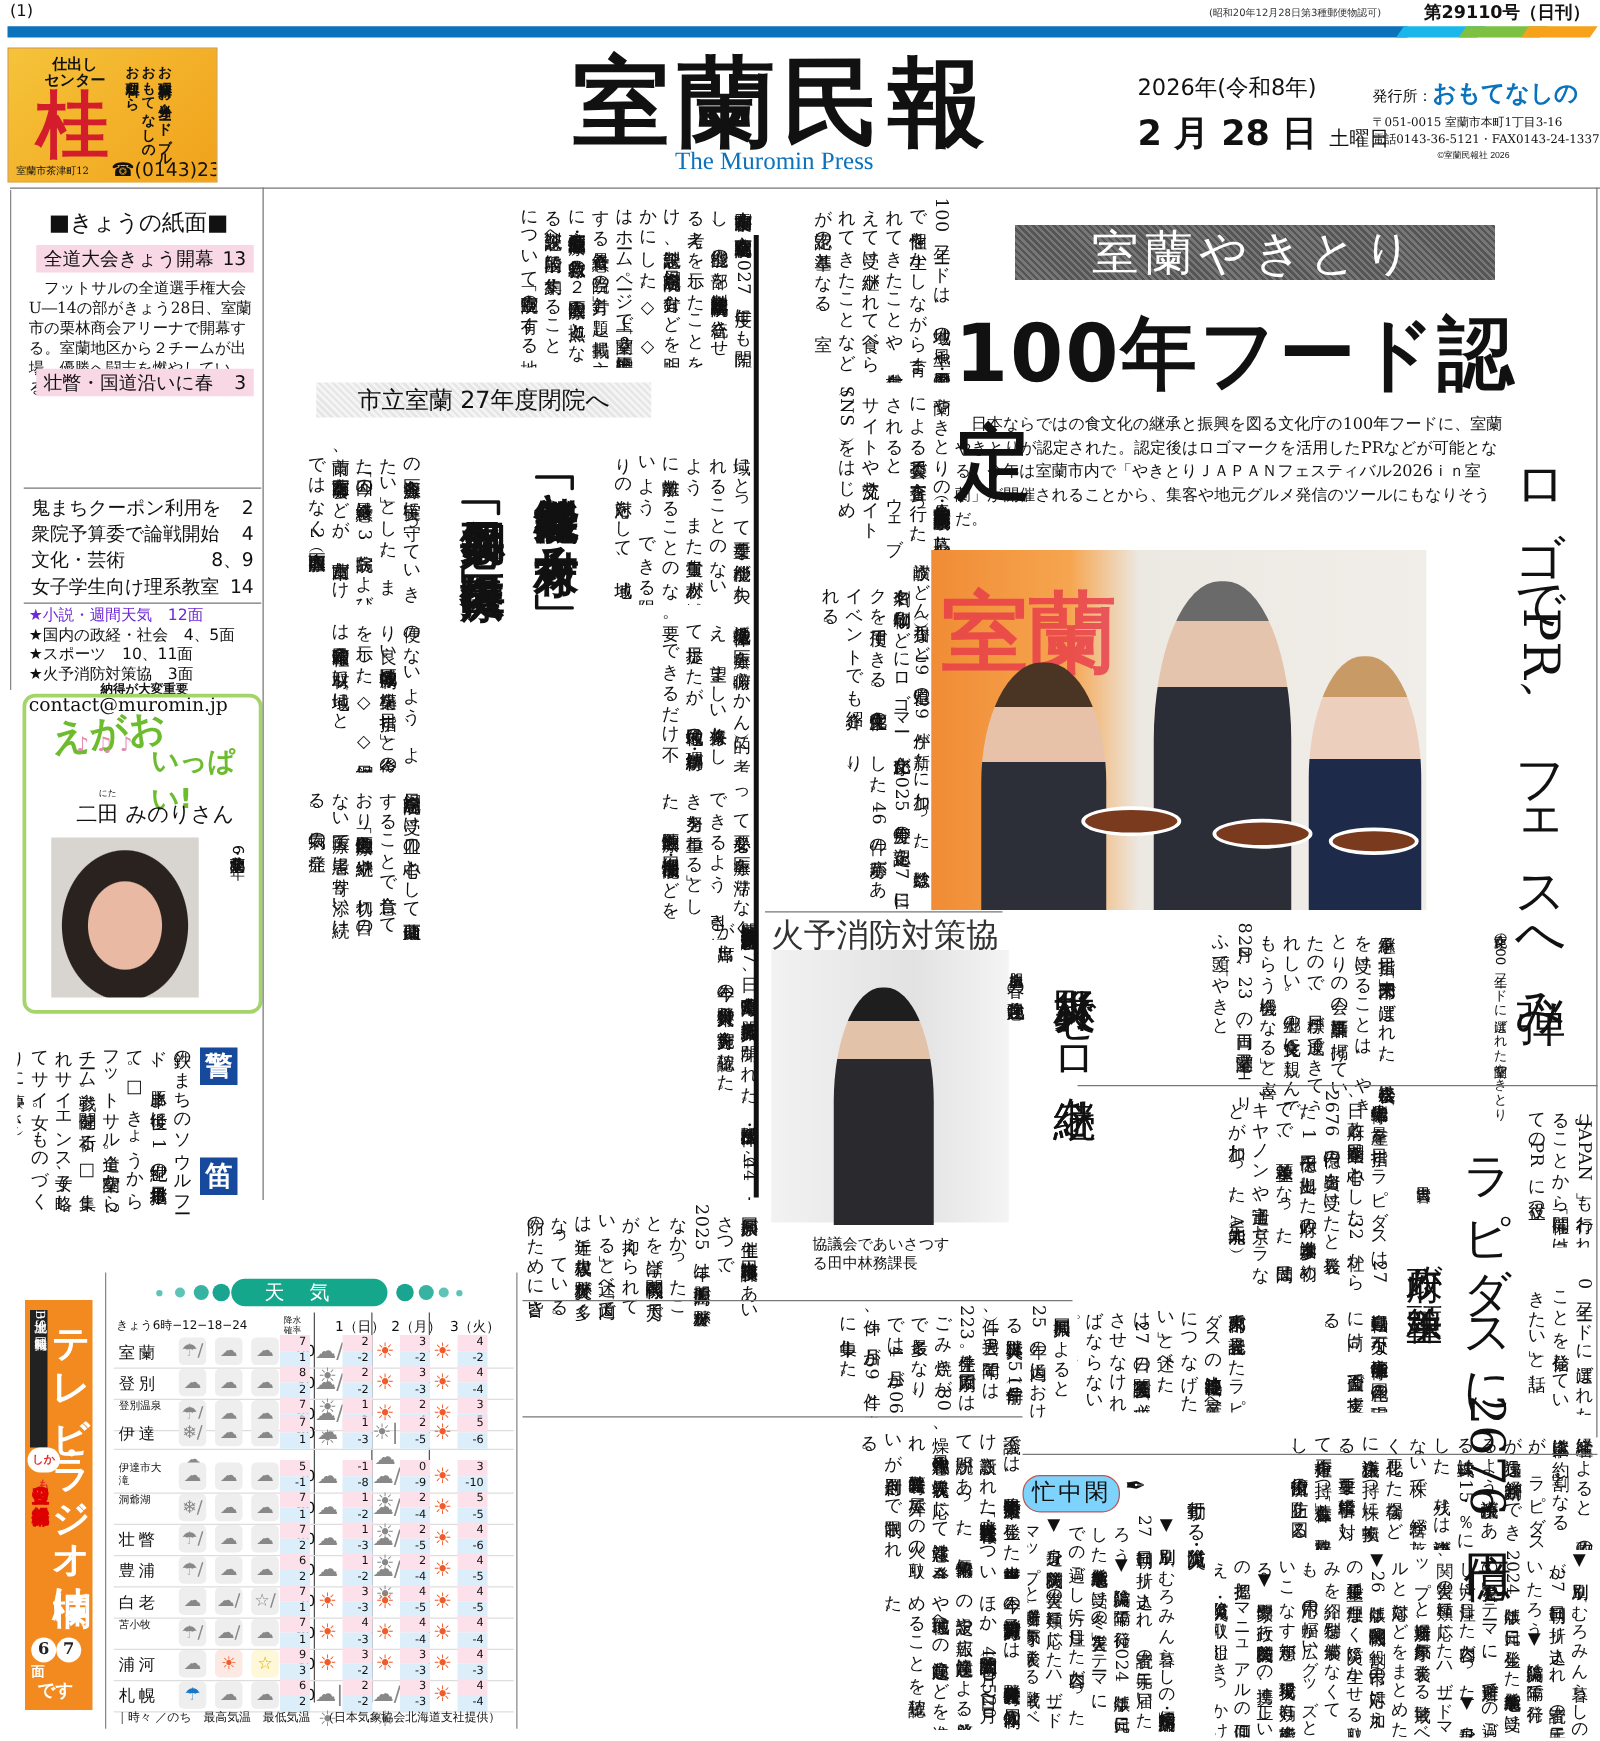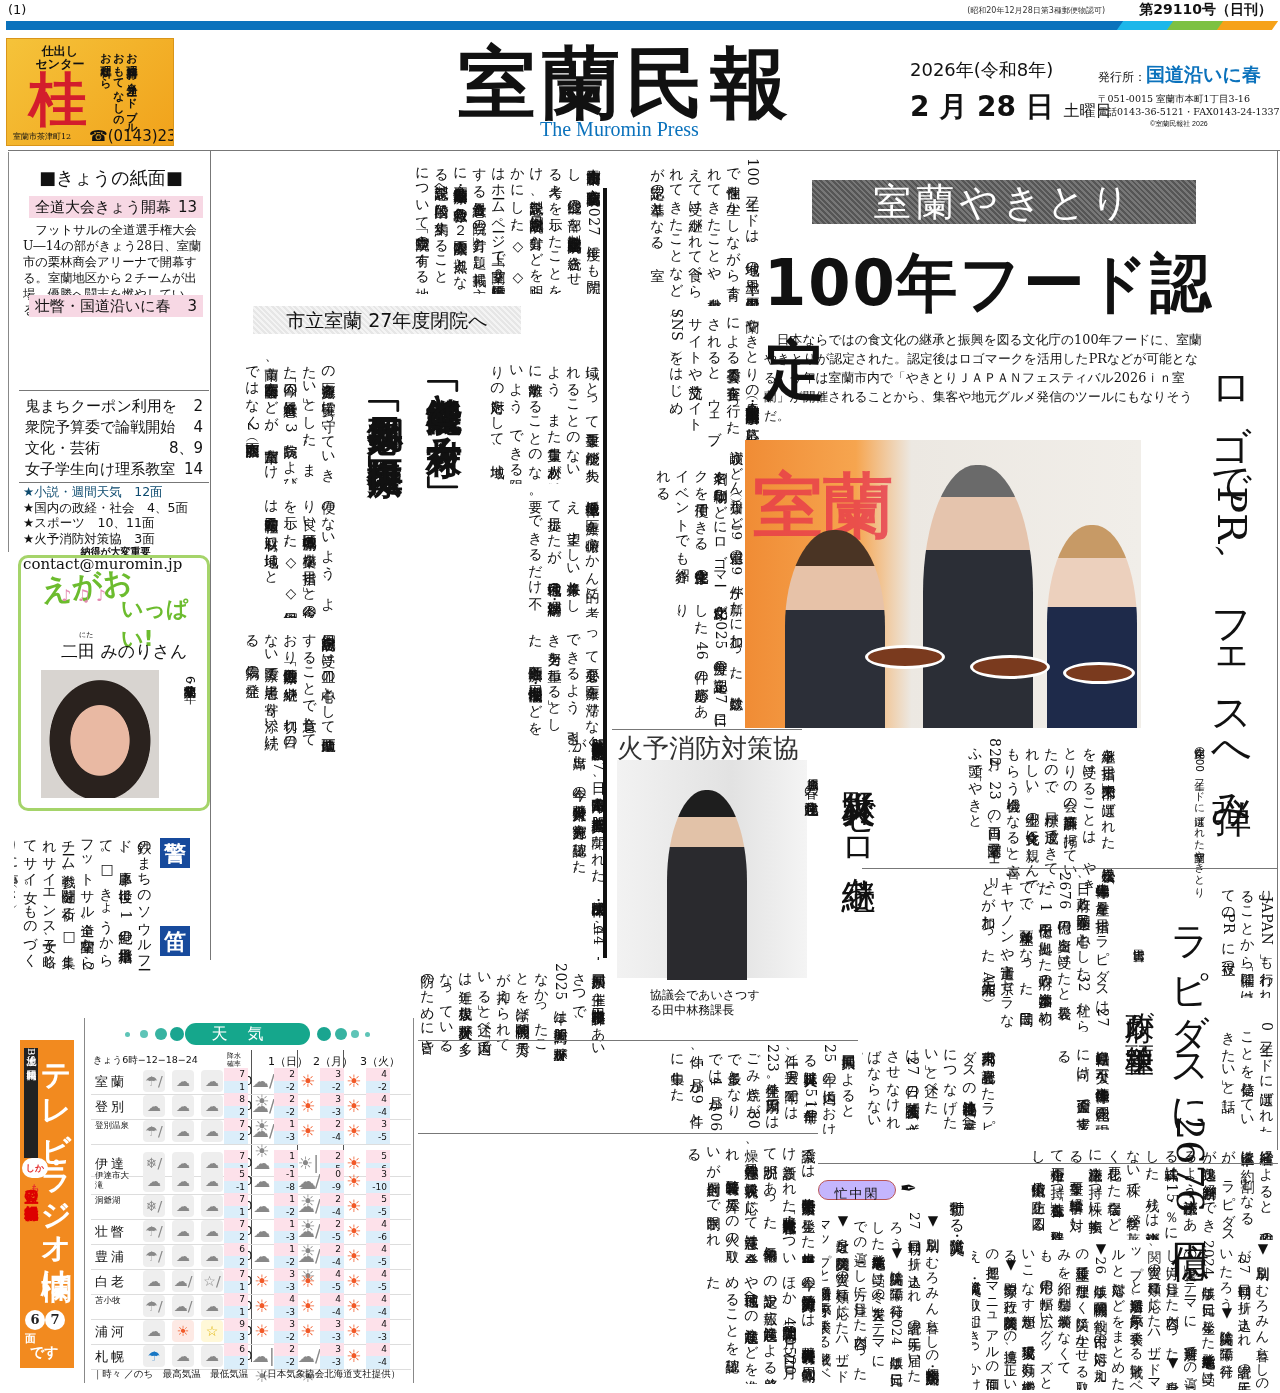--- a/index.html
+++ b/index.html
@@ -86,21 +86,21 @@
 .fire-cap{left:650px;top:988px;font-size:12px;line-height:15px;font-family:"DejaVu Sans",sans-serif}
 .fire-head{left:840px;top:765px;font-size:34px;line-height:38px;font-family:"DejaVu Serif",serif}
 .fire-sub{left:803px;top:770px;font-size:14px;font-family:"DejaVu Serif",serif}
 .fire-sub small{font-size:11px;font-family:"DejaVu Sans",sans-serif}
 .fire-banner{left:617px;top:731px;font-size:26px;color:#333;font-family:"DejaVu Serif",serif;overflow:hidden;height:30px;width:190px;white-space:nowrap}
 
 .rp-head{left:1168px;top:900px;font-size:38px;line-height:44px;font-family:"DejaVu Serif",serif}
 .rp-head2{left:1123px;top:985px;font-size:29px;line-height:33px;font-family:"DejaVu Serif",serif}
 .rp-kick{left:1130px;top:940px;font-size:12px;font-family:"DejaVu Sans",sans-serif}
 
-.chuu{left:818px;top:1180px;width:78px;height:20px;border:1px solid #b55;border-radius:14px;background:#c4b5fd;font-size:13px;text-align:center;line-height:26px;font-family:"DejaVu Serif",serif;letter-spacing:2px}
+.chuu{left:818px;top:1180px;width:78px;height:30px;border:1px solid #b55;border-radius:14px;background:#7dd3fc;font-size:19px;text-align:center;line-height:26px;font-family:"DejaVu Serif",serif;letter-spacing:2px}
 </style>
 </head>
 <body>
 
 <div class="abs pagenum" style="font-family:'DejaVu Sans',sans-serif">(1)</div>
 <div class="abs postal" style="font-family:'DejaVu Sans',sans-serif">(昭和20年12月28日第3種郵便物認可)</div>
 <div class="abs issue" style="font-family:'DejaVu Sans',sans-serif">第29110号（日刊）</div>
 <div class="abs bluebar"></div>
 <div class="abs stripe" style="left:1120px;background:#1cb7ea"></div>
 <div class="abs stripe" style="left:1170px;background:#7dc142"></div>
@@ -111,21 +111,21 @@
   <div class="abs kanji">桂</div>
   <div class="abs menu v">お膳料理 お弁当 オードブル おもてなしの お料理なら</div>
   <div class="abs addr">室蘭市茶津町12</div>
   <div class="abs tel">☎(0143)23-5403</div>
 </div>
 
 <div class="abs masthead">室蘭民報</div>
 <div class="abs eng">The Muromin Press</div>
 <div class="abs date1">2026年(令和8年)</div>
 <div class="abs date2"><span>2 月 28 日</span> <small>土曜日</small></div>
-<div class="abs pub"><span>発行所：</span><b>国道沿いに春</b></div>
+<div class="abs pub"><span>発行所：</span><b>おもてなしの</b></div>
 <div class="abs pubinfo">
     <div>〒051-0015 室蘭市本町1丁目3-16</div>
     <div>電話0143-36-5121・FAX0143-24-1337</div>
   </div>
 <div class="abs pubcopy" style="font-family:Liberation Sans, sans-serif">©室蘭民報社 2026</div>
 
 <div class="abs hr" style="left:8px;top:150px;width:1272px;height:1px"></div>
 
 <div class="abs index">
   <div class="abs idx-title">■きょうの紙面■</div>
@@ -134,21 +134,21 @@
   <div class="abs pinkbar" style="top:143px"><b style="font-weight:normal">壮瞥・国道沿いに春</b><span>3</span></div>
   <div class="abs hr" style="left:10px;top:238px;width:190px;height:1px"></div>
   <div class="abs idx-list" style="top:244px">
     <div><b style="font-weight:normal">鬼まちクーポン利用を</b><span>2</span></div>
     <div><b style="font-weight:normal">衆院予算委で論戦開始</b><span>4</span></div>
     <div><b style="font-weight:normal">文化・芸術</b><span>8、9</span></div>
     <div><b style="font-weight:normal">女子学生向け理系教室</b><span>14</span></div>
   </div>
   <div class="abs hr" style="left:10px;top:330px;width:190px;height:1px"></div>
   <div class="abs idx-small" style="top:332px">
-    <div style="color:#0c4a6e">★小説・週間天気　12面</div>
+    <div style="color:#6d28d9">★小説・週間天気　12面</div>
     <div>★国内の政経・社会　4、5面</div>
     <div>★スポーツ　10、11面</div>
     <div>★火予消防対策協　3面</div>
     <div style="text-align:center;font-size:10px;line-height:12px;font-weight:bold">納得が大変重要</div>
     <div style="font-size:15px;line-height:13px;font-weight:normal;font-family:'DejaVu Serif',serif">contact@muromin.jp</div>
   </div>
 </div>
 
 <div class="abs egao">
   <div class="abs egao-logo">えがお</div>
@@ -241,21 +241,21 @@
         <div class="sun" style="left: 161px; color: rgb(136, 136, 136);">☁/☀</div>
         <div class="hi" style="left: 183px; top: 0px;">1</div>
         <div class="lo" style="left: 183px; top: 13px;">-3</div>
         <div class="sun" style="left: 207px;">☀</div>
         <div class="hi" style="left: 229px; top: 0px;">2</div>
         <div class="lo" style="left: 229px; top: 13px;">-4</div>
         <div class="sun" style="left: 253px;">☀</div>
         <div class="hi" style="left: 275px; top: 0px;">3</div>
         <div class="lo" style="left: 275px; top: 13px;">-5</div>
       </div>
-      <div class="abs wx-row" style="top: 132px;">
+      <div class="abs wx-row" style="top: 115px;">
         <div class="nm">伊達</div>
         <div class="ic" style="left: 52px;">❄/☁</div>
         <div class="ic" style="left: 81px;">☁</div>
         <div class="ic" style="left: 110px;">☁</div>
         <div class="pr">60</div>
         <div class="hi" style="left: 133px; top: 0px;">7</div>
         <div class="lo" style="left: 133px; top: 13px;">1</div>
         <div class="sun" style="left: 161px; color: rgb(136, 136, 136);">☁</div>
         <div class="hi" style="left: 183px; top: 0px;">1</div>
         <div class="lo" style="left: 183px; top: 13px;">-3</div>

